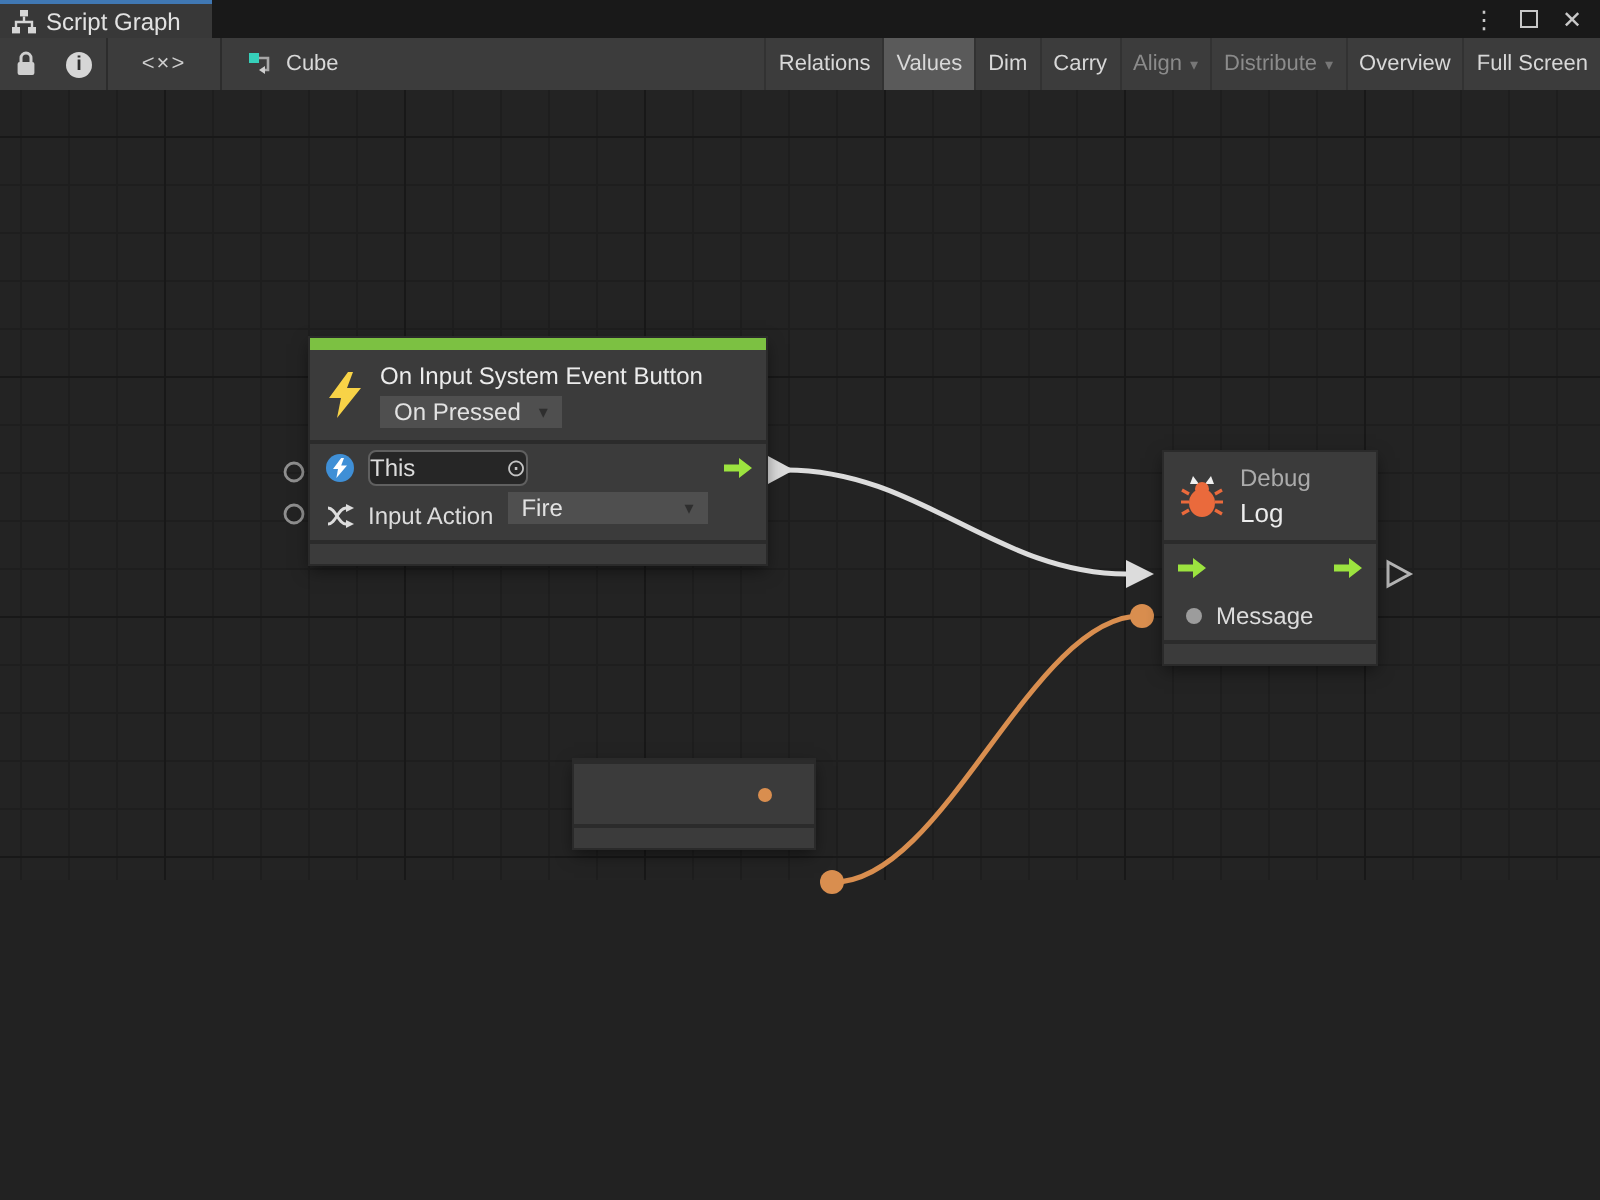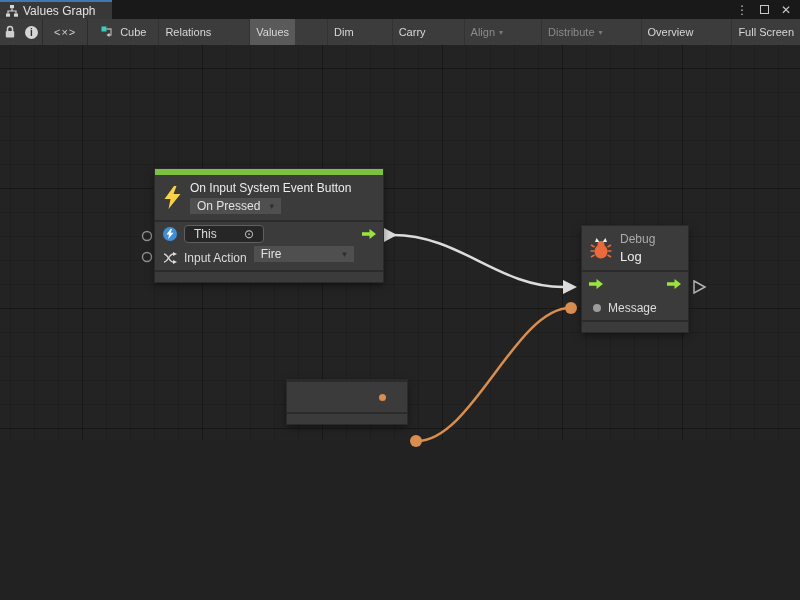--- a/index.html
+++ b/index.html
@@ -22,21 +22,21 @@
   .tsep { width:1px; background:#2c2c2c; }
   .ticon { display:flex; align-items:center; justify-content:center; height:100%; }
   .lock-btn { width:26px; } .info-btn { width:27px; } .code-btn { width:56px; letter-spacing:1px; color:#cfcfcf; font-size:11px;}
   .info-circle { width:13px; height:13px; border-radius:50%; background:#d6d6d6; color:#2e2e2e;
                  font-weight:bold; font-size:10px; display:flex; align-items:center; justify-content:center; }
   .graph-crumb { display:flex; align-items:center; gap:6px; padding:0 12px; }
   .zoom-group { display:flex; align-items:center; gap:8px; margin-left:24px; color:#c9c9c9; }
   .slider { position:relative; width:86px; height:2px; background:#757575; border-radius:1px; }
   .slider-handle { position:absolute; right:-3px; top:-5px; width:12px; height:12px;
                    border-radius:50%; background:#9d9d9d; }
-  .actions { display:flex; align-items:stretch; margin-left:auto;gap:32px; }
+  .actions { display:flex; align-items:stretch; margin-left:auto; }
   .tbtn { display:flex; align-items:center; gap:4px; padding:0 6px; border-left:1px solid #323232; }
   .tbtn.active { background:#5a5a5a; }
   .tbtn.disabled { color:#8b8b8b; }
   .caret { font-size:8px; color:#9a9a9a; }
   .tbtn.disabled .caret { color:#777; }
 
   
   .canvas { position:relative; height:395px; background-color:#232323;
     background-image:
       linear-gradient(#181818 1px, transparent 1px),
@@ -56,21 +56,21 @@
   .nheader { display:flex; align-items:center; gap:8px; padding:6px 8px; }
   .ncol { display:flex; flex-direction:column; gap:3px; }
   .ntitle { font-size:12px; color:#ececec; }
   .ncat { font-size:12px; color:#ababab; }
   .nbig { font-size:13px; color:#ececec; }
   .nrow { display:flex; align-items:center; gap:7px; padding:0 8px; height:24px; }
   .vs-select { background:#4f4f4f; border-radius:0; padding:1px 7px; display:inline-flex;
                align-items:center; gap:9px; font-size:12px; color:#e2e2e2; align-self:flex-start; }
   .vs-select .caret { color:#2e2e2e; font-size:9px; }
   .vs-select.wide { width:100px; justify-content:space-between; }
-  .vs-field { background:#262626; border:1px solid #606060; border-radius:4px; padding:0 9px;
+  .vs-field { background:#262626; border:1px solid #606060; border-radius:4px; padding:0 0;
               display:inline-flex; align-items:center; justify-content:space-between;
               font-size:12px; color:#dcdcdc; width:80px; height:18px; }
   .picker { color:#c5c5c5; font-size:12px; line-height:1; }
   .vs-input { background:#1f1f1f; border:1px solid #525252; border-radius:3px; padding:1px 5px;
               font-size:12px; color:#eaeaea; align-self:flex-start; }
   .type-dot { width:14px; height:14px; border-radius:50%; background:#3f8fd6;
               display:flex; align-items:center; justify-content:center; flex:0 0 auto; }
   .msg-dot { width:8px; height:8px; border-radius:50%; background:#9c9c9c; margin-left:3px; }
   .str-dot { width:7px; height:7px; border-radius:50%; background:var(--wire-orange,#d98e4f);
              margin-left:auto; margin-right:13px; }
@@ -86,21 +86,21 @@
 <body>
 
 <div class="tabbar">
   <div class="tab">
     <svg width="12" height="12" viewBox="0 0 12 12">
       <rect x="4" y="0" width="4" height="3.2" fill="#d6d6d6"></rect>
       <rect x="0" y="8.5" width="4" height="3.2" fill="#d6d6d6"></rect>
       <rect x="8" y="8.5" width="4" height="3.2" fill="#d6d6d6"></rect>
       <path d="M6 3.2 V6 M2 8.5 V6 H10 V8.5" stroke="#d6d6d6" stroke-width="1.2" fill="none"></path>
     </svg>
-    <span>Values Graph</span>
+    <span>Script Graph</span>
   </div>
   <div class="tab-spacer"></div>
   <div class="win-controls">
     <span class="glyph">⋮</span>
     <span class="maxbox"></span>
     <span class="glyph">✕</span>
   </div>
 </div>
 
 <div class="toolbar">

